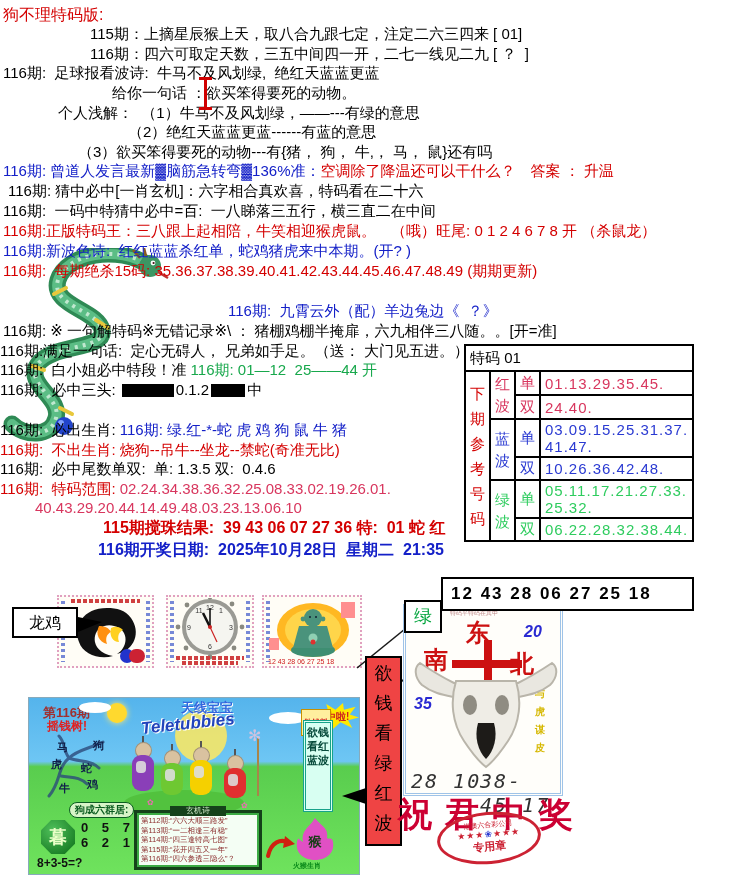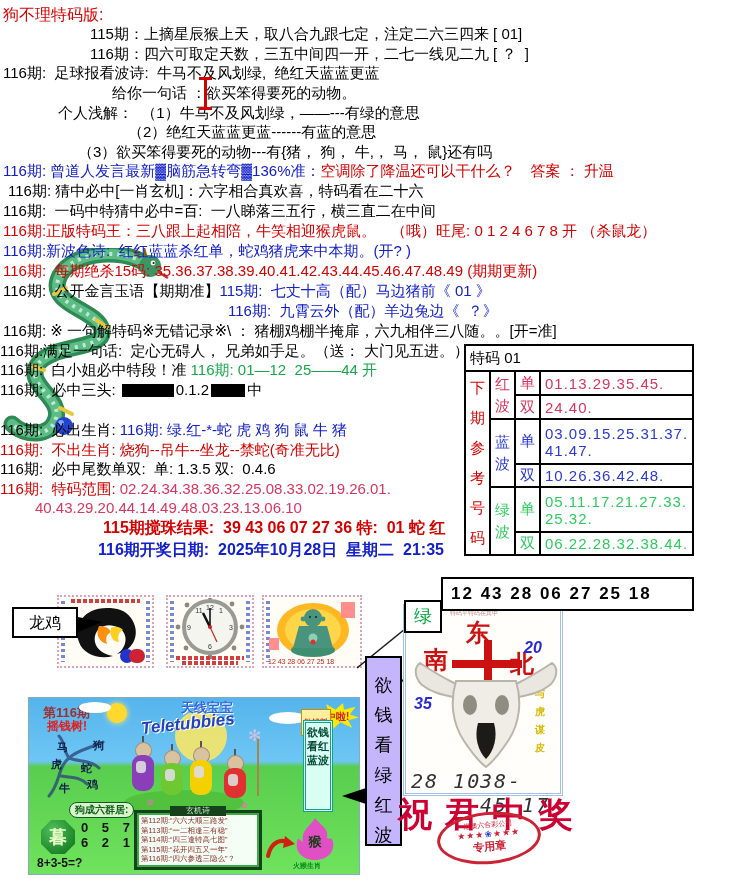--- a/index.html
+++ b/index.html
@@ -15,21 +15,21 @@
   .blk{display:inline-block;height:13px;background:#000;vertical-align:-2px;margin:0 2px;}
   .cursor{position:absolute;left:199px;top:77px;width:13px;height:27px;z-index:4;
           border-top:3px solid #d00000;border-bottom:3px solid #d00000;
           background:linear-gradient(90deg,transparent 0 5px,#d00000 5px 8px,transparent 8px);}
   
   .dragon{position:absolute;left:0;top:248px;z-index:1;}
   
   .reftable{position:absolute;left:464px;top:344px;border-collapse:collapse;z-index:3;background:#fff;}
   .reftable td{border:2px solid #000;padding:1px 4px;font-size:15px;vertical-align:middle;}
   .t-title{font-size:15px;color:#000;height:22px;padding-left:6px;}
-  .vcell{width:17px;word-break:break-all;white-space:normal;text-align:right;line-height:30px;padding:1px 7px;}
+  .vcell{width:17px;word-break:break-all;white-space:normal;text-align:right;line-height:25px;padding:1px 7px;}
   .wavecell{width:18px;word-break:break-all;white-space:normal;text-align:center;line-height:22px;padding:1px 8px;}
   .parcell{width:28px;text-align:center;}
   .numcell{width:132px;letter-spacing:1px;}
   .t-red{color:#d8365e}.t-blue{color:#2a3ad2}.t-green{color:#2ecc5e}.t-redlabel{color:#d40000}
   .vtext{word-break:break-all;white-space:normal;text-align:center;}
   .stamp{position:absolute;top:595px;height:73px;background:#fffdf6;border:2px dotted #e0a0c0;box-sizing:border-box;z-index:2;overflow:hidden;}
   .bstrip{position:absolute;top:4px;bottom:4px;width:4px;background:repeating-linear-gradient(180deg,#4a62cc 0 3px,transparent 3px 6px);opacity:.75;}
   .rbar{position:absolute;height:4px;background:repeating-linear-gradient(90deg,#d04040 0 4px,transparent 4px 6px);}
   .longji{position:absolute;left:12px;top:607px;width:66px;height:31px;border:2px solid #000;
           text-align:center;line-height:27px;font-size:16px;z-index:3;background:#fff;box-sizing:border-box;}
@@ -37,22 +37,22 @@
           border-left:24px solid #000;border-top:5px solid transparent;border-bottom:10px solid transparent;}
   .greenbox{position:absolute;left:404px;top:600px;width:38px;height:33px;border:2px solid #000;background:#fff;
           color:#00a43c;font-size:18px;text-align:center;line-height:29px;z-index:4;box-sizing:border-box;}
   .numbersbox{position:absolute;left:441px;top:577px;width:253px;height:34px;border:2px solid #000;background:#fff;
           font-size:17px;font-weight:bold;letter-spacing:2px;line-height:30px;padding-left:8px;z-index:4;box-sizing:border-box;white-space:pre;}
   .skullbox{position:absolute;left:403px;top:604px;width:160px;height:192px;border:3px double #9fc3e8;background:#fffefa;z-index:3;box-sizing:border-box;}
   .skullbox .rel{position:absolute;}
   .compass{color:#cc1111;font-weight:bold;font-family:"Liberation Serif","DejaVu Serif",serif;}
   .bluenum{color:#2a2ad2;font-weight:bold;font-style:italic;font-size:16px;}
   .handnum{color:#333;font-size:20px;font-style:italic;letter-spacing:2px;font-family:"DejaVu Sans Mono",monospace;}
-  .whitevbox{position:absolute;left:365px;top:656px;width:37px;height:190px;border:2px solid #000;background:#c4b5fd;z-index:4;box-sizing:border-box;
-          font-size:18px;line-height:30px;padding-top:12px;}
+  .whitevbox{position:absolute;left:365px;top:656px;width:37px;height:190px;border:2px solid #000;background:#ef4444;z-index:4;box-sizing:border-box;
+          font-size:18px;line-height:30px;padding-top:0;}
   .whitevbox-arrow{position:absolute;left:342px;top:788px;width:0;height:0;z-index:4;
           border-right:24px solid #000;border-top:8px solid transparent;border-bottom:8px solid transparent;}
   .wish{position:absolute;left:398px;top:792px;font-size:34px;font-weight:bold;color:#cc0033;letter-spacing:13px;z-index:4;
           font-family:"Liberation Serif","DejaVu Serif",serif;}
   .sealoval{position:absolute;left:437px;top:812px;width:104px;height:52px;border:3px solid #cc2233;border-radius:50%;
           transform:rotate(-5deg);z-index:5;box-sizing:border-box;text-align:center;color:#cc2233;background:rgba(255,255,255,0.0);}
   .sealoval .arc{font-size:7px;line-height:9px;margin-top:5px;}
   .sealoval .stars{font-size:9px;line-height:11px;letter-spacing:1px;}
   .sealoval .stars .flower{color:#2a3ad2;}
   .sealoval .lbl{font-size:11px;font-weight:bold;line-height:13px;}
@@ -106,21 +106,20 @@
   <div class="ln" style="left:112px;top:83px">给你一句话 ：欲买笨得要死的动物。</div>
   <div class="ln" style="left:58px;top:103px">个人浅解：  （1）牛马不及风划绿，——---有绿的意思</div>
   <div class="ln" style="left:128px;top:122px">（2）绝红天蓝蓝更蓝------有蓝的意思</div>
   <div class="ln" style="left:78px;top:142px">（3）欲买笨得要死的动物---有{猪， 狗， 牛,， 马， 鼠}还有吗</div>
   <div class="ln" style="left:3px;top:161px"><span class="c-blue">116期: 曾道人发言最新▓脑筋急转弯▓136%准：</span><span class="c-red">空调除了降温还可以干什么？　答案 ： 升温</span></div>
   <div class="ln" style="left:8px;top:181px">116期: 猜中必中[一肖玄机]：六字相合真欢喜，特码看在二十六</div>
   <div class="ln" style="left:3px;top:201px">116期:  一码中特猜中必中=百:  一八睇落三五行，横三直二在中间</div>
   <div class="ln c-red" style="left:3px;top:221px">116期:正版特码王：三八跟上起相陪，牛笑相迎猴虎鼠。　（哦）旺尾: 0 1 2 4 6 7 8 开 （杀鼠龙）</div>
   <div class="ln c-blue" style="left:3px;top:241px">116期:新波色诗:  红红蓝蓝杀红单，蛇鸡猪虎来中本期。(开? )</div>
   <div class="ln c-red" style="left:3px;top:261px">116期:  每期绝杀15码: 35.36.37.38.39.40.41.42.43.44.45.46.47.48.49 (期期更新)</div>
-  <div class="ln" style="left:3px;top:281px"><span>116期:  公开金言玉语【期期准】</span><span class="c-blue">115期:  七丈十高（配）马边猪前《 01 》</span></div>
   <div class="ln c-blue" style="left:228px;top:301px">116期:  九霄云外（配）羊边兔边《  ？》</div>
   <div class="ln" style="left:3px;top:321px">116期: ※ 一句解特码※无错记录※\ ： 猪棚鸡棚半掩扉，六九相伴三八随。。[开=准]</div>
   <div class="ln" style="left:0px;top:341px">116期:满足一句话:  定心无碍人， 兄弟如手足。（送： 大门见五进。）</div>
   <div class="ln" style="left:0px;top:360px"><span>116期:  白小姐必中特段！准 </span><span class="c-green">116期: 01—12  25——44 开</span></div>
   <div class="ln" style="left:0px;top:380px"><span>116期:  必中三头: </span><span class="blk" style="width:52px"></span><span>0.1.2</span><span class="blk" style="width:34px"></span><span>中</span></div>
   <div class="ln" style="left:0px;top:420px"><span>116期:  必出生肖: </span><span class="c-blue">116期: 绿.红-*-蛇 虎 鸡 狗 鼠 牛 猪</span></div>
   <div class="ln c-red" style="left:0px;top:440px">116期:  不出生肖: 烧狗--吊牛--坐龙--禁蛇(奇准无比)</div>
   <div class="ln" style="left:0px;top:459px">116期:  必中尾数单双:  单: 1.3.5 双:  0.4.6</div>
   <div class="ln" style="left:0px;top:479px"><span class="c-red">116期:  特码范围: </span><span class="c-rose">02.24.34.38.36.32.25.08.33.02.19.26.01.</span></div>
   <div class="ln c-rose" style="left:35px;top:498px">40.43.29.20.44.14.49.48.03.23.13.06.10</div>
@@ -241,21 +240,21 @@
 
   <div class="skullbox">
     <div class="rel" style="left:3px;top:1px;font-size:7px;color:#888;">第116</div>
     <div class="rel" style="left:44px;top:2px;font-size:6px;color:#c08a8a;">特码平特码在其中</div>
     <div class="rel compass" style="left:60px;top:10px;font-size:24px;">东</div>
     <div class="rel" style="left:78px;top:33px;width:8px;height:46px;background:#cc1111;"></div>
     <div class="rel" style="left:46px;top:53px;width:70px;height:8px;background:#cc1111;"></div>
     <div class="rel compass" style="left:18px;top:37px;font-size:24px;">南</div>
     <div class="rel compass" style="left:104px;top:41px;font-size:24px;">北</div>
     <div class="rel compass" style="left:56px;top:76px;font-size:21px;">西</div>
-    <div class="rel bluenum" style="left:118px;top:32px;font-style:italic;">20</div>
+    <div class="rel bluenum" style="left:118px;top:16px;font-style:italic;">20</div>
     <div class="rel bluenum" style="left:8px;top:88px;">35</div>
     <div class="rel vtext" style="left:126px;top:78px;width:16px;font-size:10px;line-height:18px;color:#d6b800;font-weight:bold;">与虎谋皮</div>
     <svg class="rel" style="left:6px;top:50px" width="148" height="114">
       <path d="M10,28 C2,20 2,10 8,6 C20,14 30,20 42,26 L106,26 C118,20 128,14 140,6 C146,10 146,20 138,28 C128,36 116,38 106,40 L42,40 C32,38 20,36 10,28 Z" fill="#e9e7e0" stroke="#b9b5aa" stroke-width="2"></path>
       <path d="M44,24 C38,44 40,66 52,84 C60,96 66,104 74,110 C82,104 88,96 96,84 C108,66 110,44 104,24 Z" fill="#efede6" stroke="#b9b5aa" stroke-width="2"></path>
       <ellipse cx="58" cy="48" rx="7" ry="10" fill="#8f8c82"></ellipse>
       <ellipse cx="90" cy="48" rx="7" ry="10" fill="#8f8c82"></ellipse>
       <path d="M66,66 C62,80 66,94 74,102 C82,94 86,80 82,66 Z" fill="#1d1b18"></path>
     </svg>
     <div class="rel handnum" style="left:5px;top:162px;">28 10</div>

